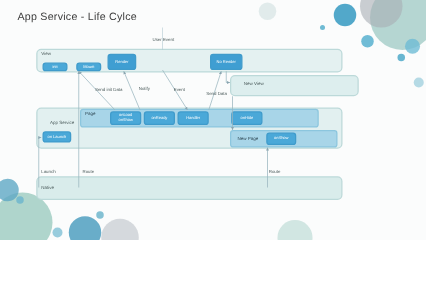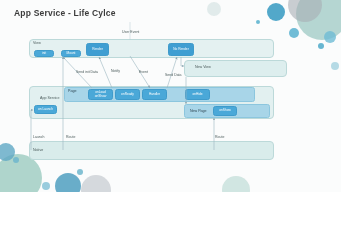--- a/index.html
+++ b/index.html
@@ -15,21 +15,21 @@
     background: #fbfcfc;
     font-family: "Liberation Sans", sans-serif;
   }
 
   
   #title {
     position: absolute;
     left: 14px;
     top: 8px;
     font-size: 8.5px;
-    font-weight: bold;
+    font-weight: normal;
     letter-spacing: .2px;
     color: #3c3c3c;
     white-space: nowrap;
   }
 
   
   #diagram {
     position: absolute;
     left: 0;
     top: 0;

